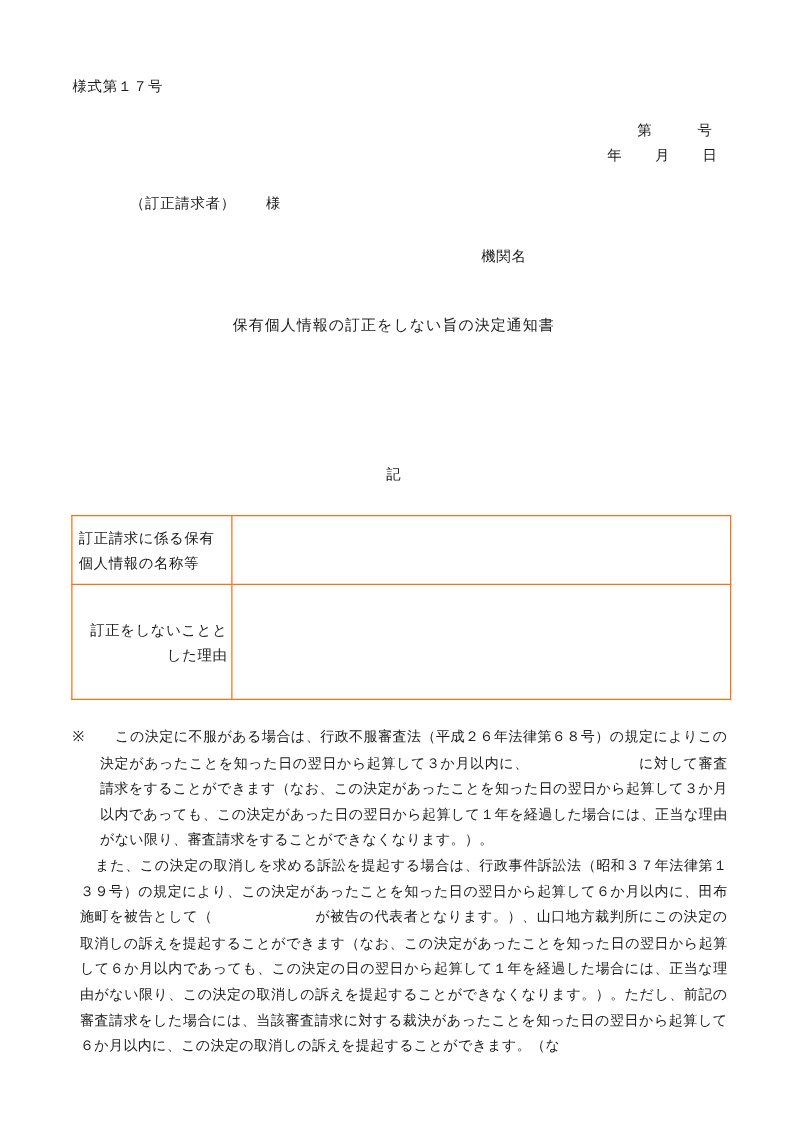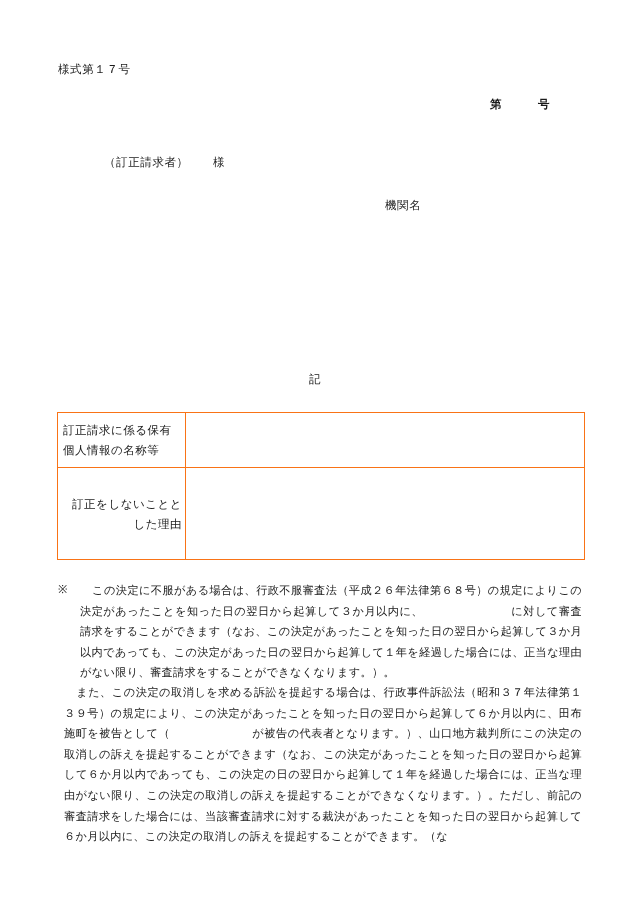--- a/index.html
+++ b/index.html
@@ -44,23 +44,22 @@
     position: absolute;
     left: 430px;
     top: 94px;
     width: 160px;
     font-size: 11.5px;
     line-height: 20px;
     letter-spacing: 0.6px;
   }
   #doc-meta .row {
     display: block;
-    text-align: left;
+    text-align: center;
     padding-left: 60px;
-    font-weight: bold;
   }
   #doc-meta .row.date {
     padding-left: 40px;
   }
 
   
   #addressee {
     left: 72px;
     top: 157px;
     margin-left: 32px;
@@ -148,21 +147,20 @@
   #footnote .note-mark {
     position: absolute;
     left: 0;
     top: 0;
     font-size: 11.2px;
   }
   #footnote .note-body {
     margin-left: 22px;
     text-align: justify;
     text-justify: inter-character;
-    font-family: Liberation Serif, serif;
   }
   #footnote .para2 {
     margin-left: 6px;
     text-align: justify;
     text-justify: inter-character;
   }
   #footnote .lead {
     display: inline-block;
     width: 12px;
   }
@@ -179,26 +177,30 @@
 <body>
 
 <div class="page">
 
   <div class="t" id="form-number">様式第１７号</div>
 
   <div id="doc-meta">
     <div class="row">
       <span>第</span><span style="display:inline-block;width:36px;"></span><span>号</span>
     </div>
+    <div class="row date">
+      <span>年</span><span style="display:inline-block;width:26px;"></span><span>月</span><span style="display:inline-block;width:26px;"></span><span>日</span>
+    </div>
   </div>
 
   <div class="t" id="addressee">（訂正請求者）　　様</div>
 
   <div class="t" id="agency">機関名</div>
 
+  <div class="t" id="doc-title">保有個人情報の訂正をしない旨の決定通知書</div>
 
 
   <div class="t" id="ki-marker">記</div>
 
   <table id="info-table">
     <tbody>
       <tr class="r1">
         <td class="label lbl-1">訂正請求に係る保有個人情報の名称等</td>
         <td class="value"></td>
       </tr>

